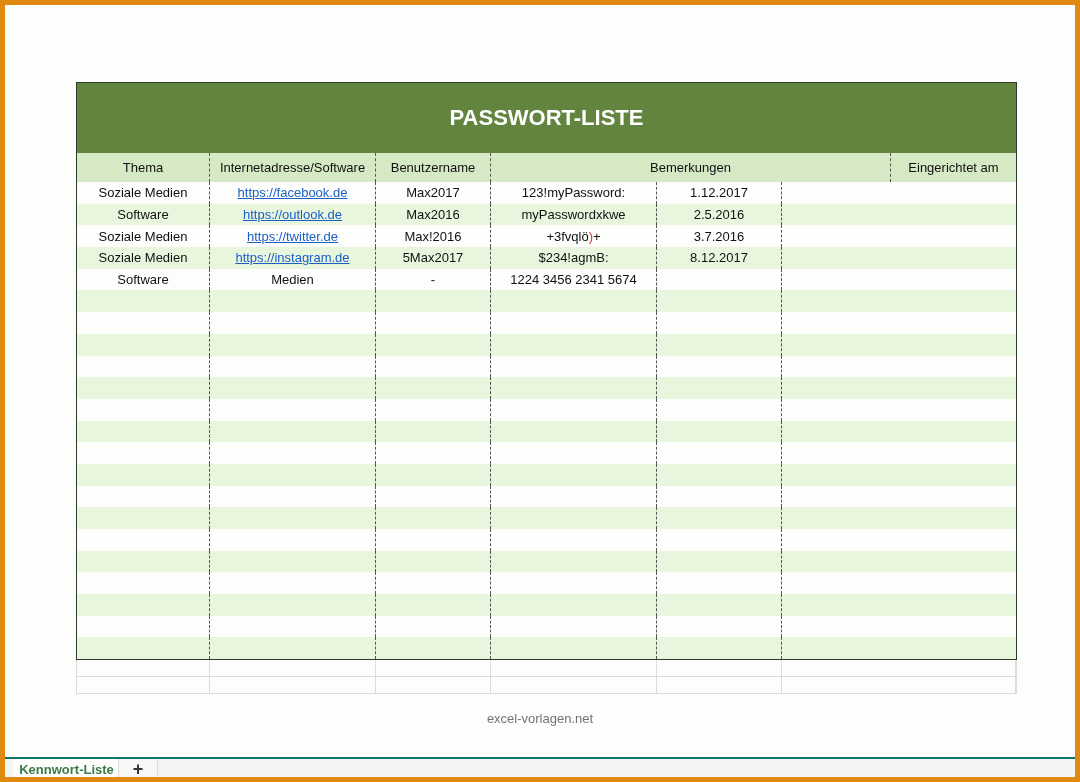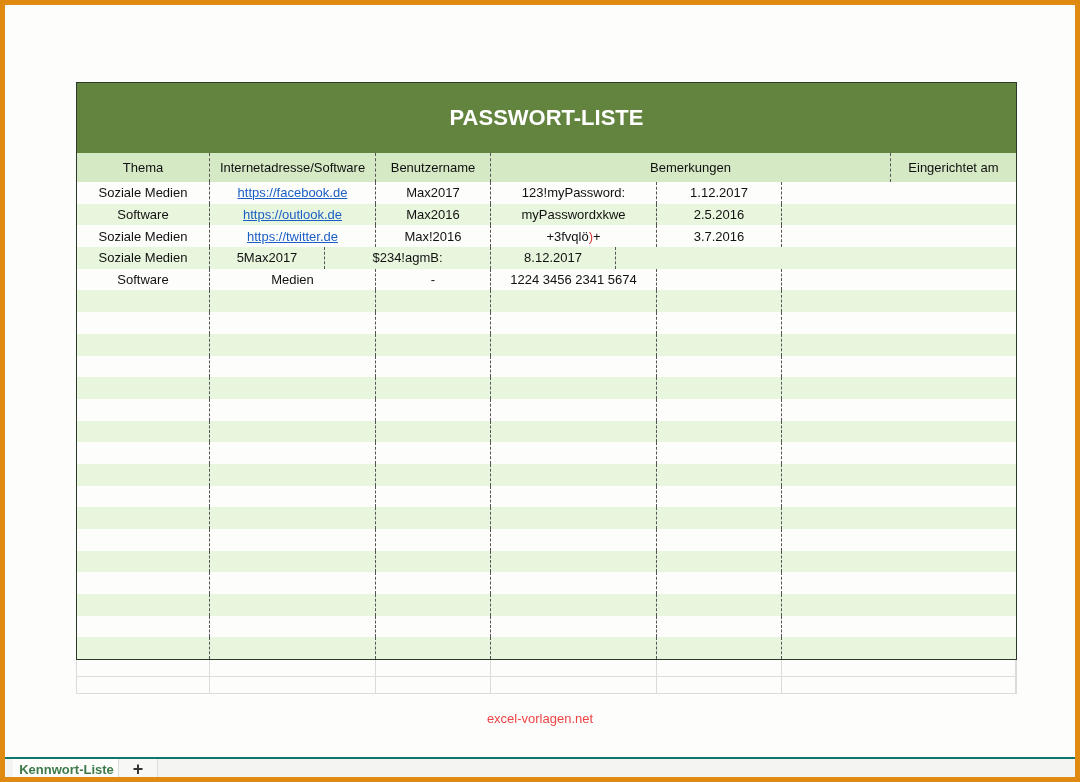--- a/index.html
+++ b/index.html
@@ -13,21 +13,21 @@
   .row.alt{background:#e9f6de;}
   .row.plain{background:#fdfefc;}
   .cell{display:flex;align-items:center;justify-content:center;box-sizing:border-box;border-right:1.5px dashed #555;white-space:nowrap;}
   .cell:last-child{border-right:none;}
   .c0{width:133px}.c1{width:166px}.c2{width:115px}.c3{width:166px}.c4{width:125px}.c5{flex:1}
   a.link{color:#1a5fc4;text-decoration:underline;}
   .red{color:#d83a3a;}
   .extra{position:absolute;left:71px;top:655px;width:941px;}
   .extra .row{height:17px;border-bottom:1px solid #dcdcdc;border-left:1px solid #dcdcdc;border-right:1px solid #dcdcdc;box-sizing:border-box;}
   .extra .cell{border-right:1px solid #dcdcdc;}
-  .footer-text{position:absolute;left:0;width:1080px;top:711px;text-align:center;font-size:13px;color:#ef4444;}
+  .footer-text{position:absolute;left:0;width:1080px;top:711px;text-align:center;font-size:13px;color:#737373;}
   .tabbar{position:absolute;left:5px;right:5px;top:757px;height:20px;background:#f4f5f3;border-top:2px solid #0f766e;}
   .tab{position:absolute;top:0;height:20px;display:flex;align-items:center;font-size:13px;}
   .tab.active{left:8px;width:107px;background:#fdfefc;color:#3c7a4a;font-weight:bold;justify-content:center;}
   .tab.add{left:113px;width:38px;justify-content:center;font-size:18px;color:#333;border-left:1px solid #dcdcdc;border-right:1px solid #dcdcdc;background:#f7f7f6;font-weight:bold;}
 </style>
 </head>
 <body>
 
 <div class="sheet">
   <div class="table">
@@ -69,20 +69,23 @@
       <div class="cell c3">
           <span>+3fvqlö</span>
           <span class="red">)</span>
           <span>+</span>
         </div>
       <div class="cell c4">3.7.2016</div>
       <div class="cell c5"></div>
     </div>
     <div class="row alt">
       <div class="cell c0">Soziale Medien</div>
+      <div class="cell c1">
+          <a class="link">https://instagram.de</a>
+        </div>
       <div class="cell c2">5Max2017</div>
       <div class="cell c3">$234!agmB:</div>
       <div class="cell c4">8.12.2017</div>
       <div class="cell c5"></div>
     </div>
     <div class="row plain">
       <div class="cell c0">Software</div>
       <div class="cell c1">Medien</div>
       <div class="cell c2">-</div>
       <div class="cell c3">1224 3456 2341 5674</div>

